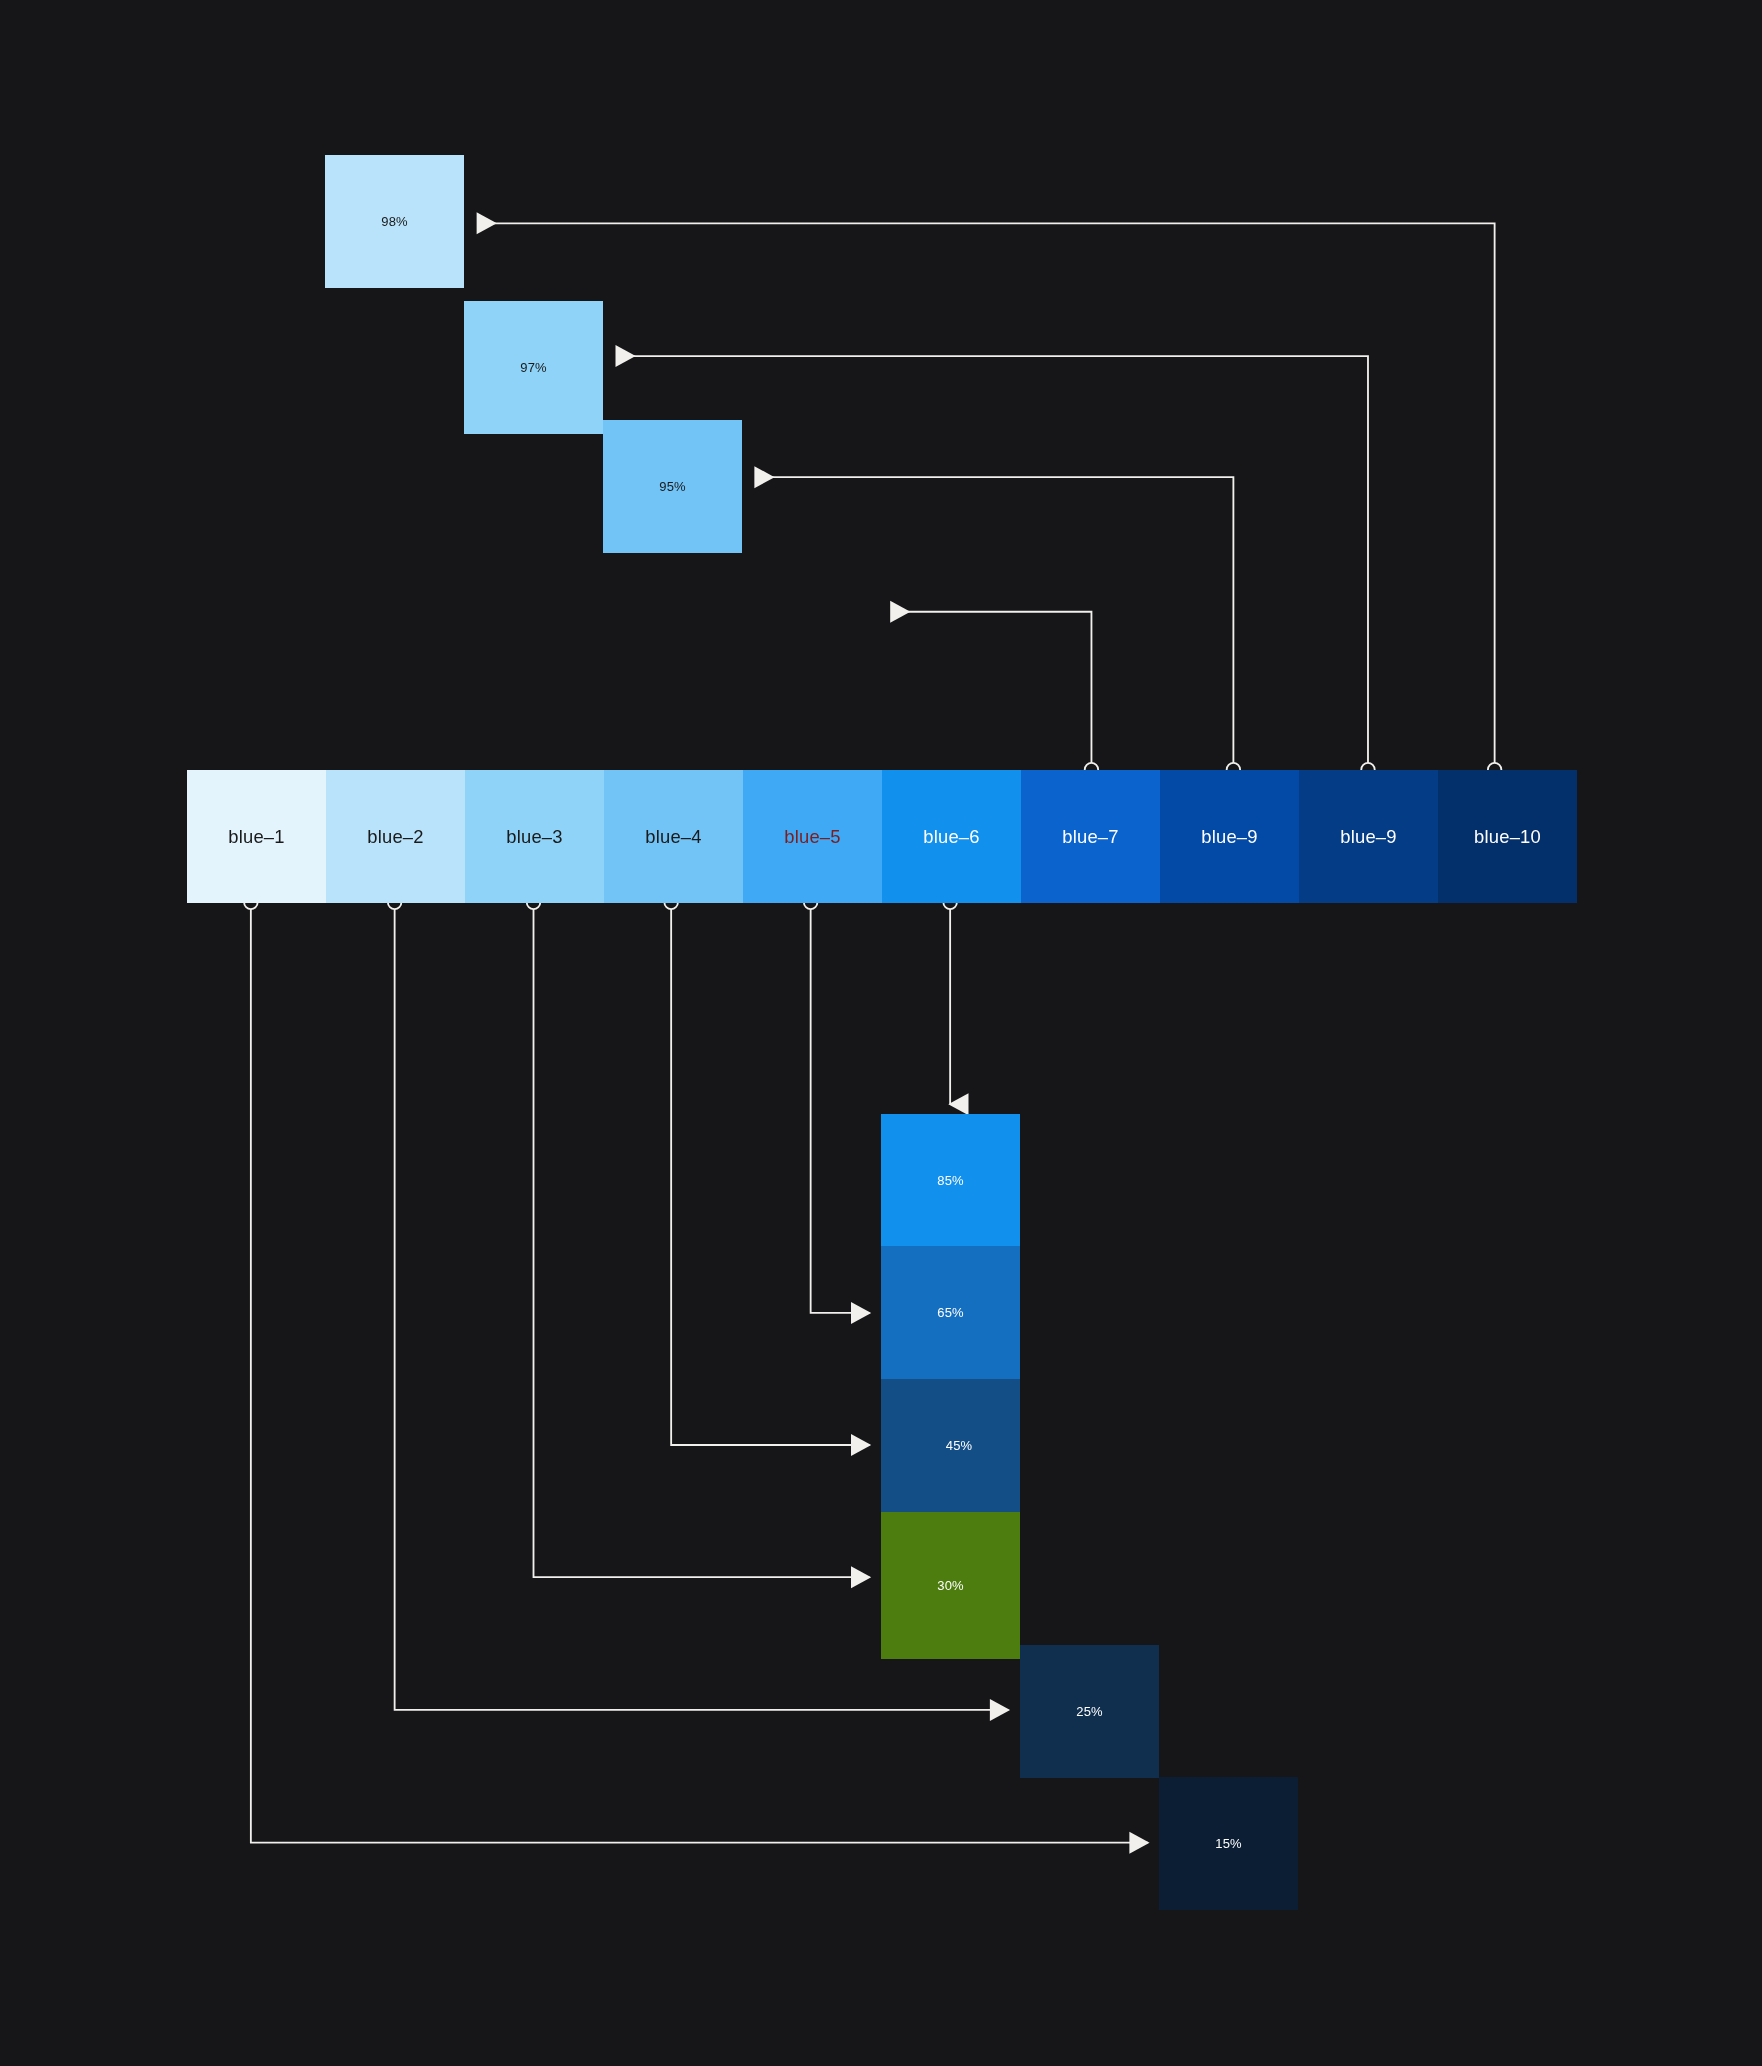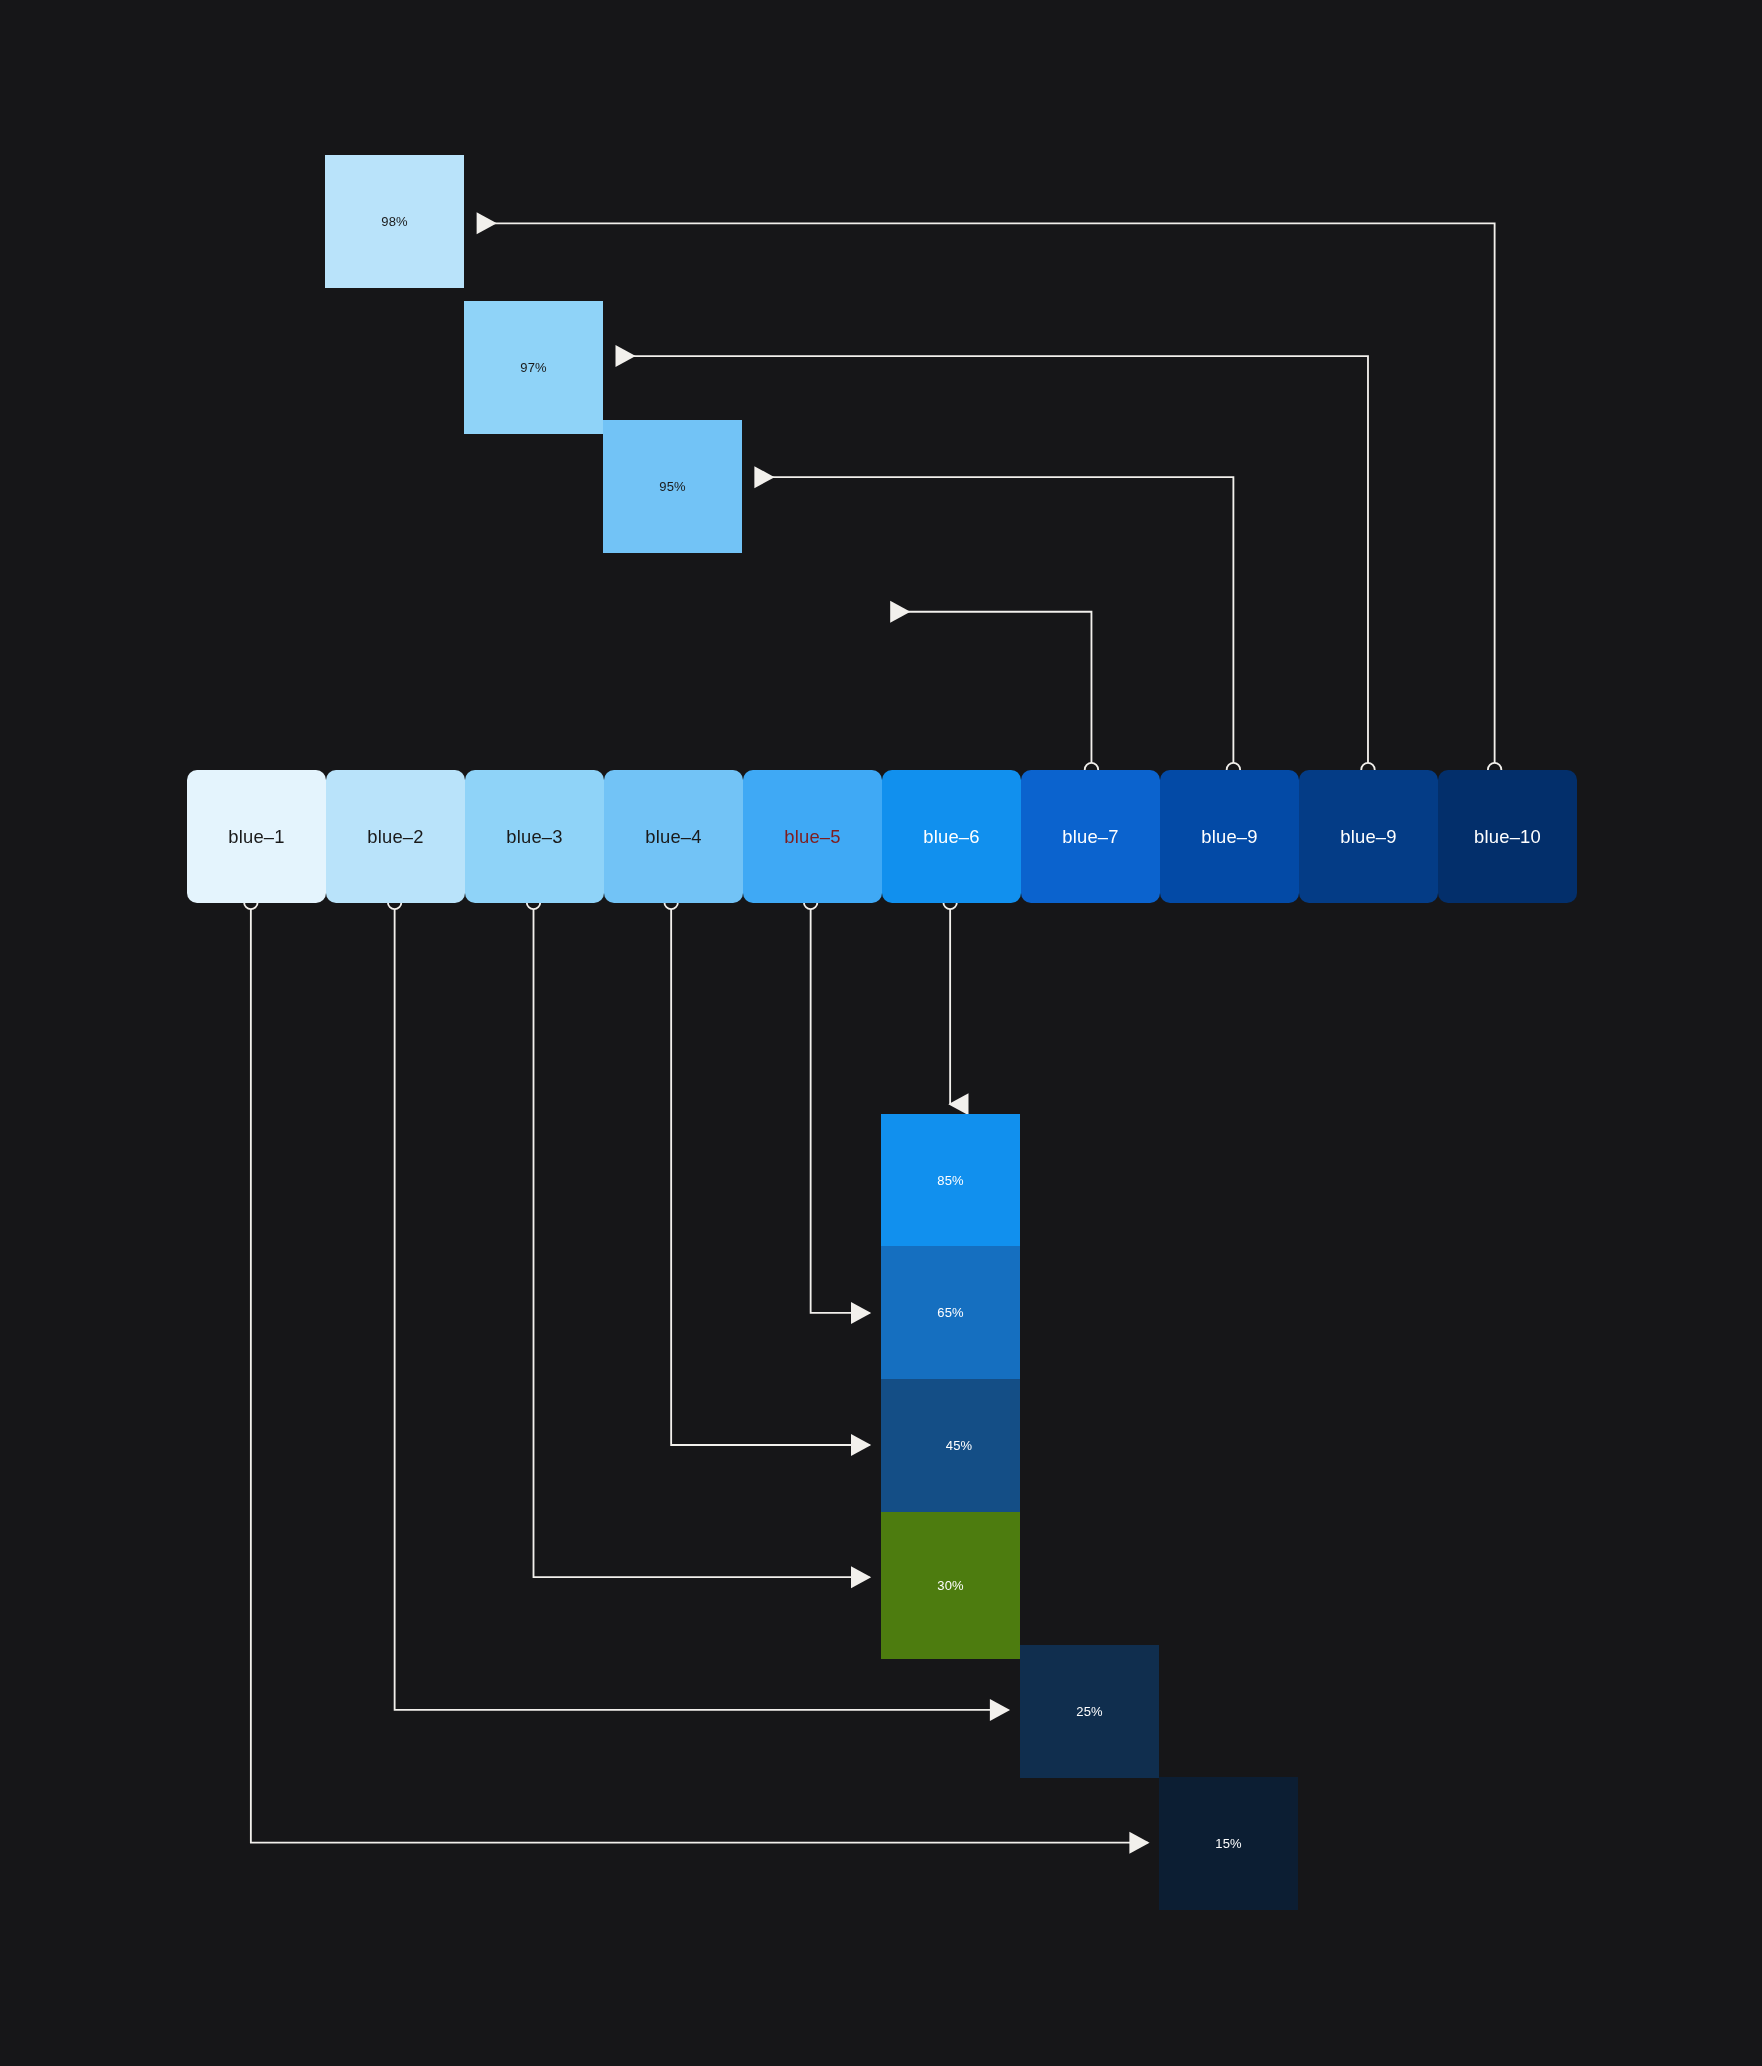--- a/index.html
+++ b/index.html
@@ -38,21 +38,20 @@
     display: flex;
     box-sizing: border-box;
   }
   .swatch {
     flex: 1 1 0;
     display: flex;
     align-items: center;
     justify-content: center;
     font-size: 18.4px;
     letter-spacing: 0.2px;
-    border-radius: 10px;
   }
 </style>
 </head>
 <body>
 
 <div id="stage">
 
   <svg id="wires" viewBox="0 0 2880 3377" width="1762" height="2066" xmlns="http://www.w3.org/2000/svg">
     <defs>
       <marker id="ah-left" markerWidth="14" markerHeight="14" refX="11" refY="7" orient="auto" markerUnits="strokeWidth">

